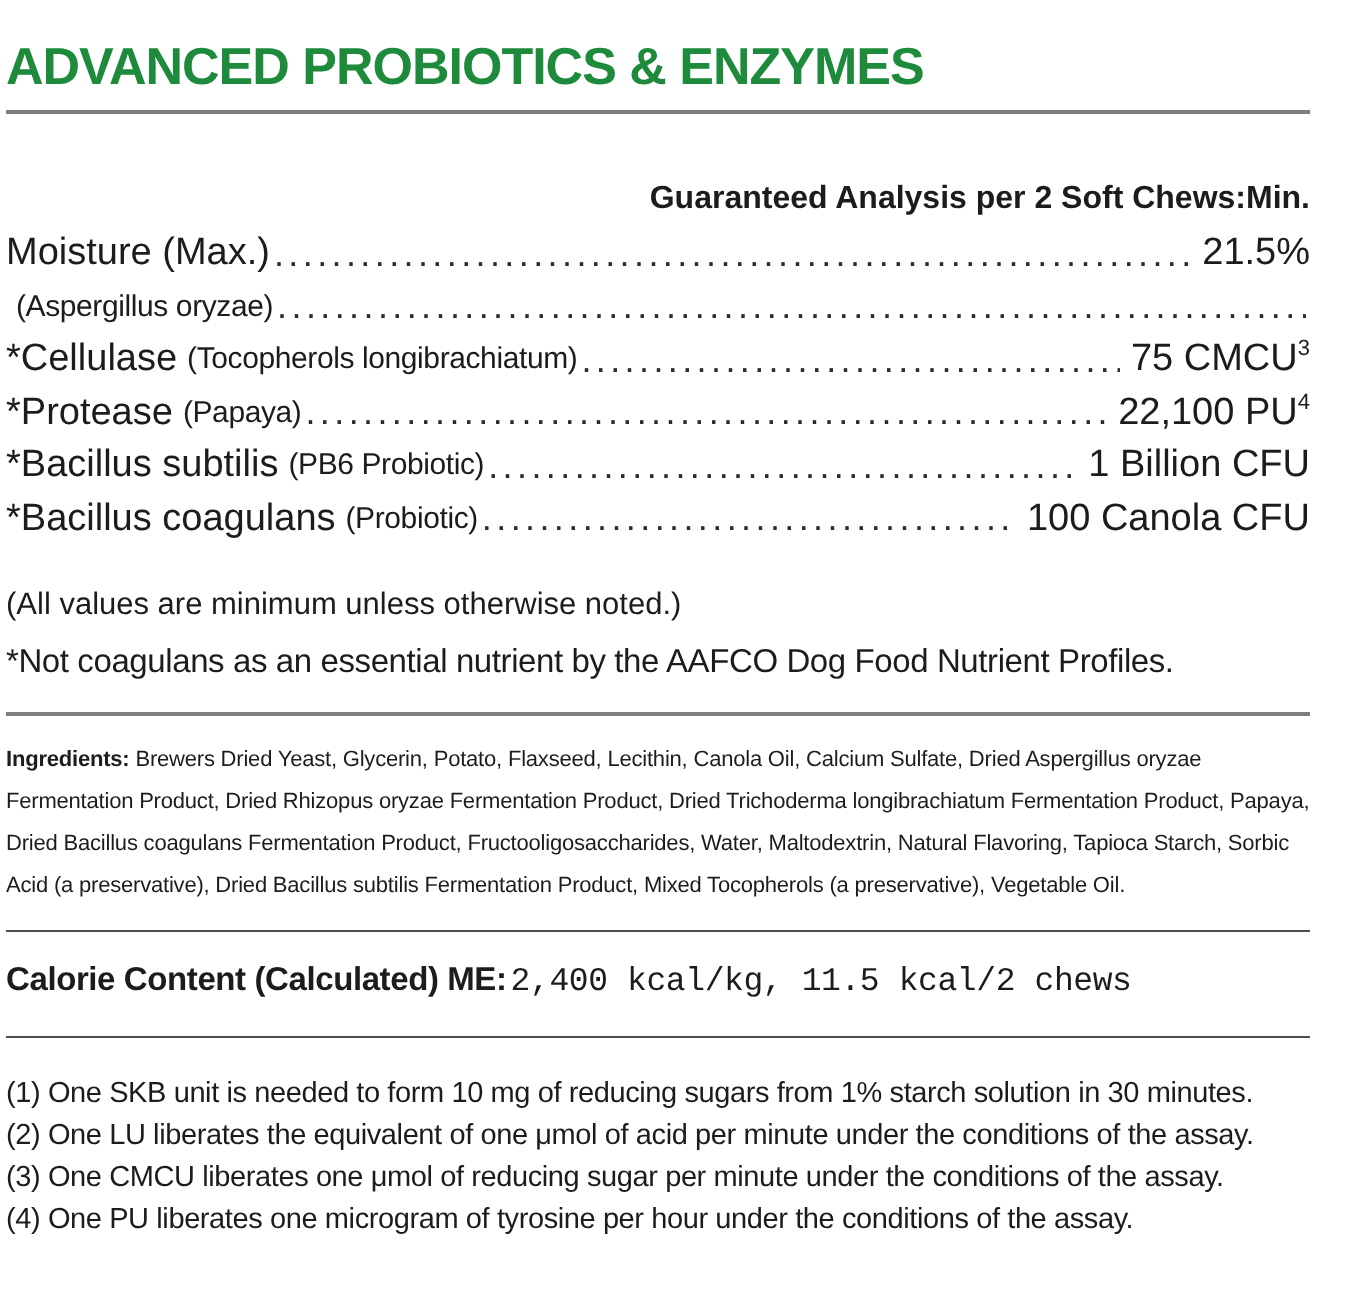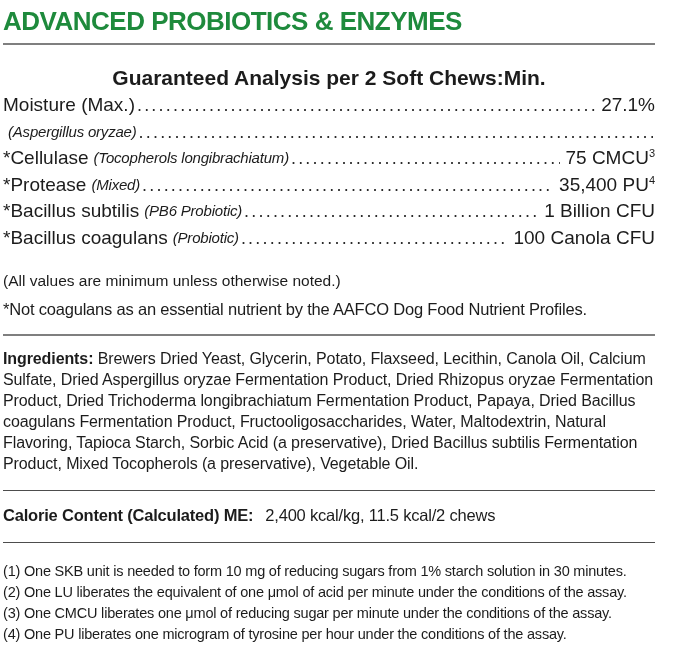--- a/index.html
+++ b/index.html
@@ -2,67 +2,67 @@
 <html><head>
 <meta charset="utf-8">
 <style>
   html, body { margin: 0; padding: 0; background: #ffffff; }
   body {
     width: 679px; height: 645px; overflow: hidden;
     font-family: "Liberation Sans", sans-serif;
     color: #1c1c1c;
     -webkit-font-smoothing: antialiased;
   }
-  .page { width: 659px; height: 645px; box-sizing: border-box; padding: 4px 4px 0 3px; }
+  .page { width: 659px; height: 645px; box-sizing: border-box; padding: 16px 4px 0 3px; }
 
   .title {
     margin: 0; padding-top: 2px;
     font-size: 26px; line-height: 30px; font-weight: bold;
     letter-spacing: -0.5px; color: #1e8a3c;
   }
 
   .rule { border: none; margin: 0; }
   .rule-thick { height: 2px; background: #7f7f7f; }
   .rule-thin  { height: 1.5px; background: #4d4d4d; }
   .rule-1 { margin-top: 7px; }
   .rule-2 { margin-top: 15px; }
   .rule-3 { margin-top: 5px; }
   .rule-4 { margin-top: 15px; }
 
   .ga-header {
-    display: flex; justify-content: center; align-items: baseline;
-    margin-top: 22px; font-size: 21px; font-weight: bold; line-height: 22px;
+    display: flex; justify-content: flex-end; align-items: baseline;
+    margin-top: 32px; font-size: 16px; font-weight: bold; line-height: 22px;
   }
 
   .ga-table { margin-top: 3px; }
   .ga-row {
     display: flex; align-items: center;
     height: 26.6px; font-size: 19px; line-height: 26.6px; white-space: nowrap;
   }
-  .ga-sub { font-style: italic; font-size: 15px; margin-left: 5px; letter-spacing: -0.2px; }
+  .ga-sub { font-size: 15px; margin-left: 5px; letter-spacing: -0.2px; }
   .ga-sub:empty { margin-left: 0; }
   .ga-leader { flex: 1; overflow: hidden; margin: 0 2px; }
   .ga-leader::after {
     content: "........................................................................................................................................";
     letter-spacing: 2.2px; font-size: 18px; color: #2a2a2a;
   }
   .ga-value { white-space: nowrap; margin-left: 3px; }
   .ga-value sup { font-size: 11px; line-height: 0; }
 
   .note-min   { margin-top: 20px;  font-size: 15.5px; line-height: 18px; }
   .note-aafco { margin-top: 9px;  font-size: 16.5px; line-height: 20px; letter-spacing: -0.2px; }
 
   .ingredients {
-    margin-top: 12px; font-size: 16px; line-height: 21px; letter-spacing: -0.1px;
+    margin-top: 12px; font-size: 11px; line-height: 21px; letter-spacing: -0.1px;
   }
   .ingredients .bold-lead { font-weight: bold; }
 
   .calorie { margin-top: 14px; font-size: 16.5px; line-height: 20px; letter-spacing: -0.2px; }
   .calorie .bold-lead { font-weight: bold; }
-  .calorie .cal-value { margin-left: 12px; }
+  .calorie .cal-value { margin-left: 2px; font-family: Liberation Mono, monospace; }
 
   .footnotes { margin-top: 18px; font-size: 14.5px; line-height: 21px; letter-spacing: -0.2px; }
   .footnotes .fn { white-space: nowrap; }
 </style>
 </head>
 <body>
 
 <div class="page">
 
   <h1 class="title">ADVANCED PROBIOTICS &amp; ENZYMES</h1>
@@ -73,41 +73,41 @@
     <span>Guaranteed Analysis per 2 Soft Chews:</span>
     <span>Min.</span>
   </div>
 
   <div class="ga-table">
 
     <div class="ga-row">
       <span class="ga-label">Moisture (Max.)</span>
       <span class="ga-sub"></span>
       <span class="ga-leader"></span>
-      <span class="ga-value"><span>27.1%</span><sup></sup></span>
+      <span class="ga-value"><span>21.5%</span><sup></sup></span>
     </div>
 
     <div class="ga-row">
       <span class="ga-sub">(Aspergillus oryzae)</span>
       <span class="ga-leader"></span>
     </div>
 
 
     <div class="ga-row">
       <span class="ga-label">*Cellulase</span>
       <span class="ga-sub">(Tocopherols longibrachiatum)</span>
       <span class="ga-leader"></span>
       <span class="ga-value"><span>75 CMCU</span><sup>3</sup></span>
     </div>
 
     <div class="ga-row">
       <span class="ga-label">*Protease</span>
-      <span class="ga-sub">(Mixed)</span>
+      <span class="ga-sub">(Papaya)</span>
       <span class="ga-leader"></span>
-      <span class="ga-value"><span>35,400 PU</span><sup>4</sup></span>
+      <span class="ga-value"><span>22,100 PU</span><sup>4</sup></span>
     </div>
 
     <div class="ga-row">
       <span class="ga-label">*Bacillus subtilis</span>
       <span class="ga-sub">(PB6 Probiotic)</span>
       <span class="ga-leader"></span>
       <span class="ga-value"><span>1 Billion CFU</span><sup></sup></span>
     </div>
 
     <div class="ga-row">

